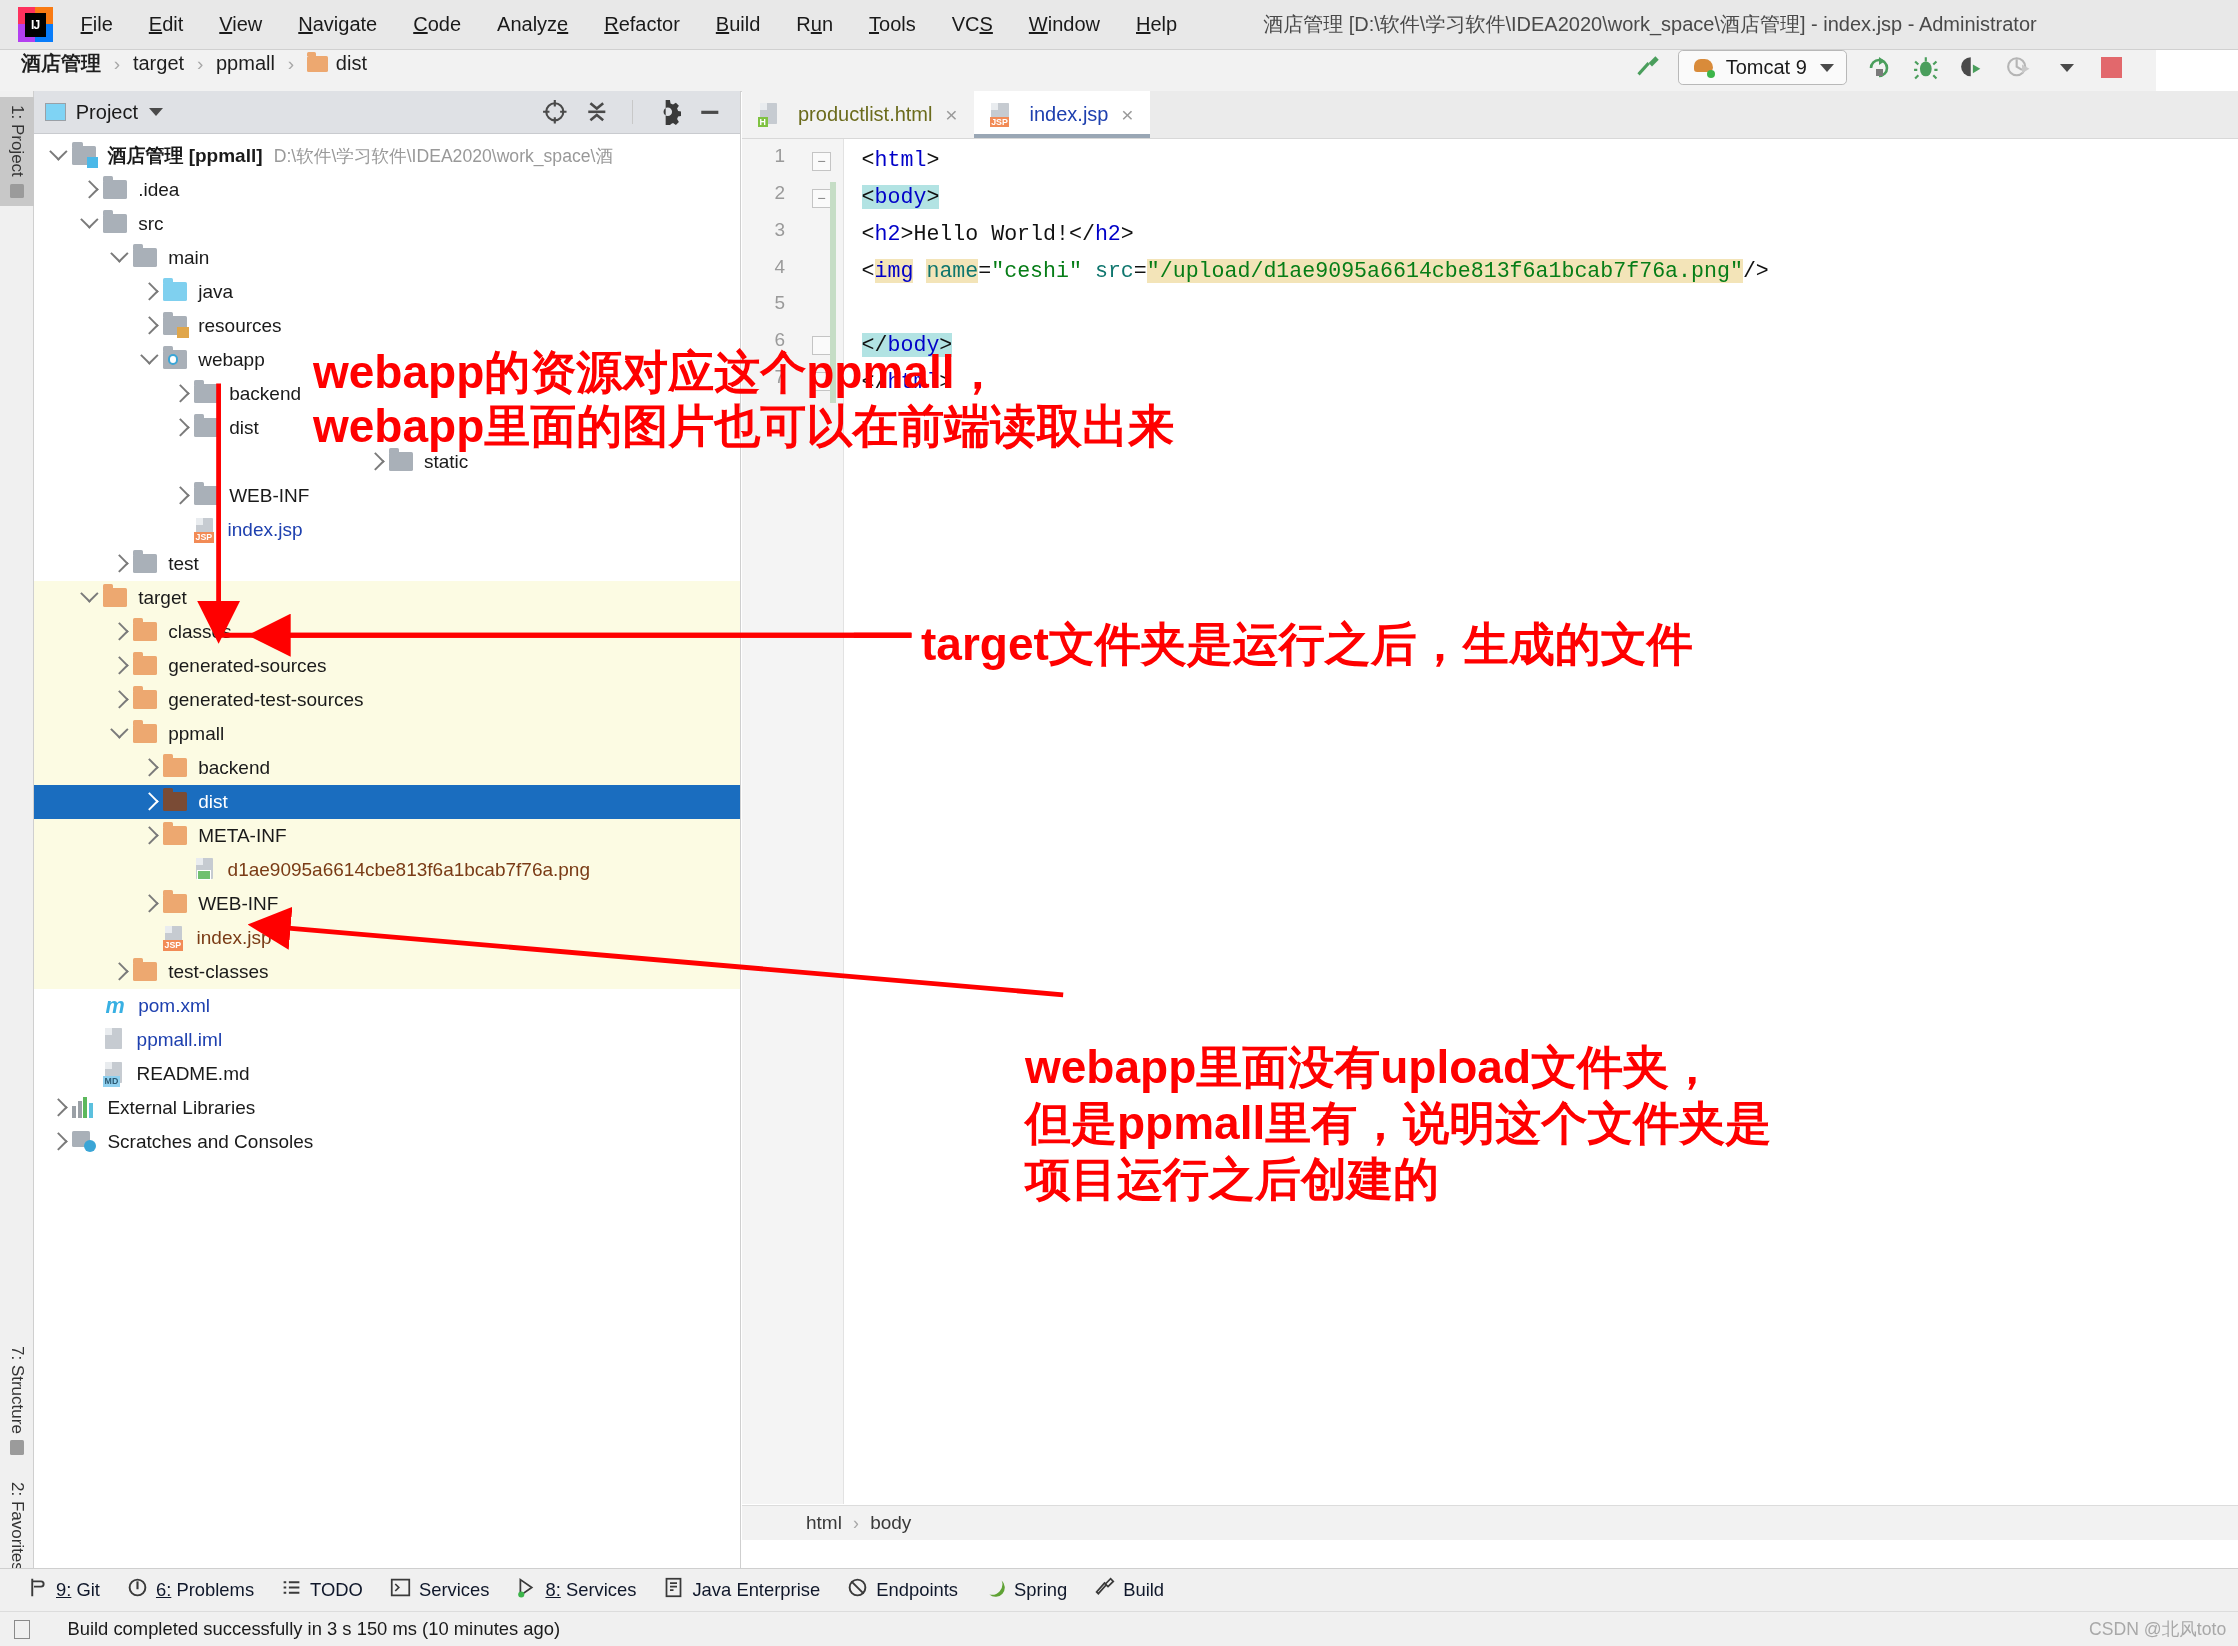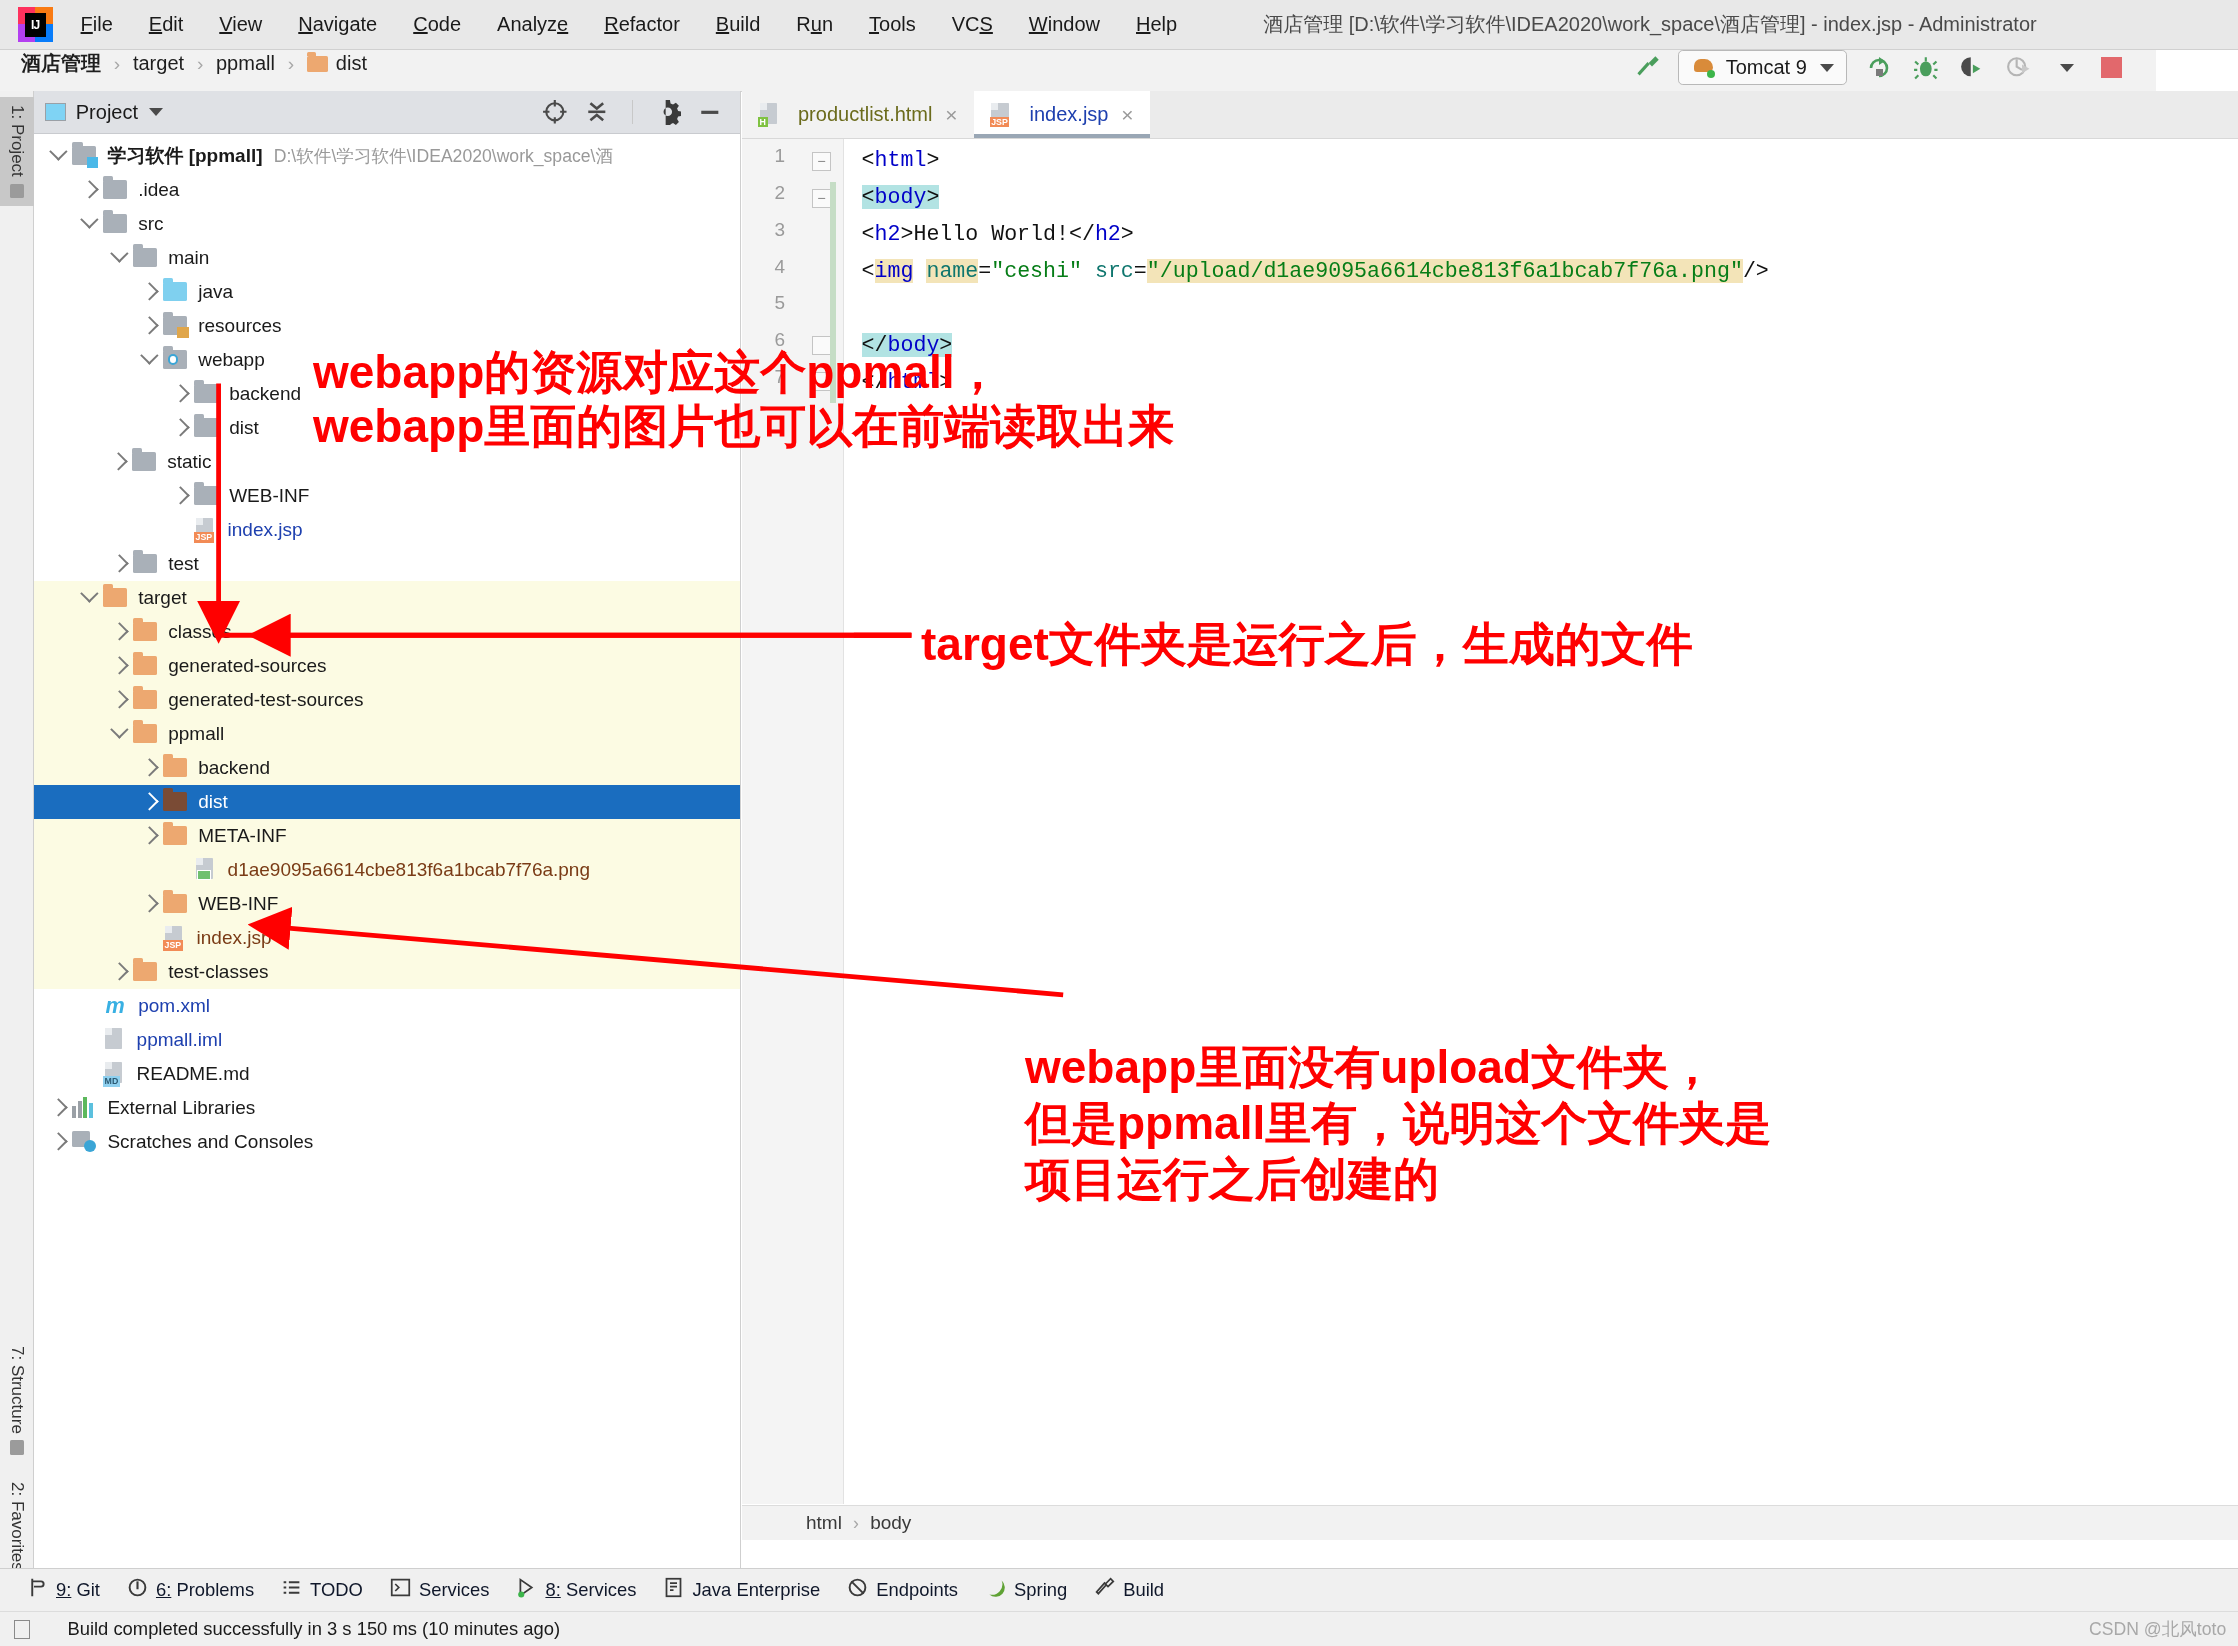--- a/index.html
+++ b/index.html
@@ -386,21 +386,21 @@
       </div>
     </div>
     <div class="tree" id="tree">
         <div class="trow" style="padding-left: 11.2px;">
           <span class="tw"><span class="arrow-d"></span></span>
           <span class="fi gray">
             <span class="tab"></span>
             <span class="bdy"></span>
             <span class="badge"></span>
           </span>
-          <span class="tlabel bold">学习软件 [ppmall]</span>
+          <span class="tlabel bold">酒店管理 [ppmall]</span>
           <span class="tpath">D:\软件\学习软件\IDEA2020\work_space\酒</span>
         </div>
         <div class="trow" style="padding-left: 42px;">
           <span class="tw"><span class="arrow-r"></span></span>
           <span class="fi gray">
             <span class="tab"></span>
             <span class="bdy"></span>
           </span>
           <span class="tlabel">.idea</span>
         </div>
@@ -455,21 +455,21 @@
           <span class="tlabel">backend</span>
         </div>
         <div class="trow" style="padding-left: 133px;">
           <span class="tw"><span class="arrow-r"></span></span>
           <span class="fi gray">
             <span class="tab"></span>
             <span class="bdy"></span>
           </span>
           <span class="tlabel">dist</span>
         </div>
-        <div class="trow" style="padding-left: 71px;">
+        <div class="trow" style="padding-left: 56px; justify-content: center;">
           <span class="tw"><span class="arrow-r"></span></span>
           <span class="fi gray">
             <span class="tab"></span>
             <span class="bdy"></span>
           </span>
           <span class="tlabel">static</span>
         </div>
         <div class="trow" style="padding-left: 133px;">
           <span class="tw"><span class="arrow-r"></span></span>
           <span class="fi gray">

